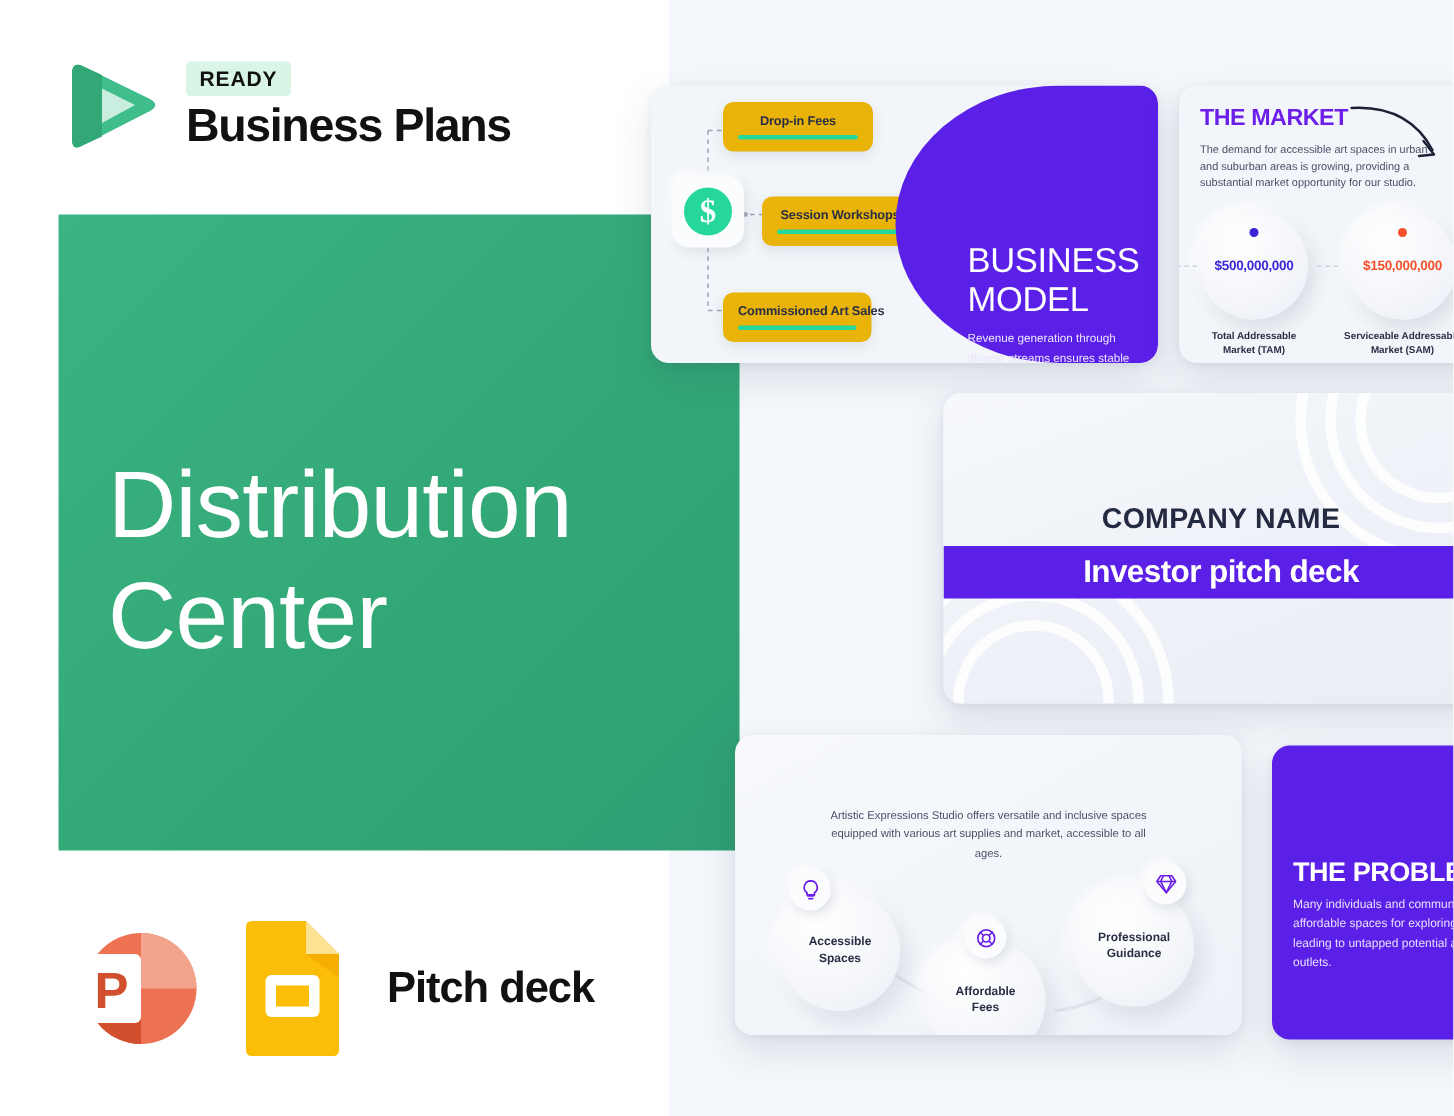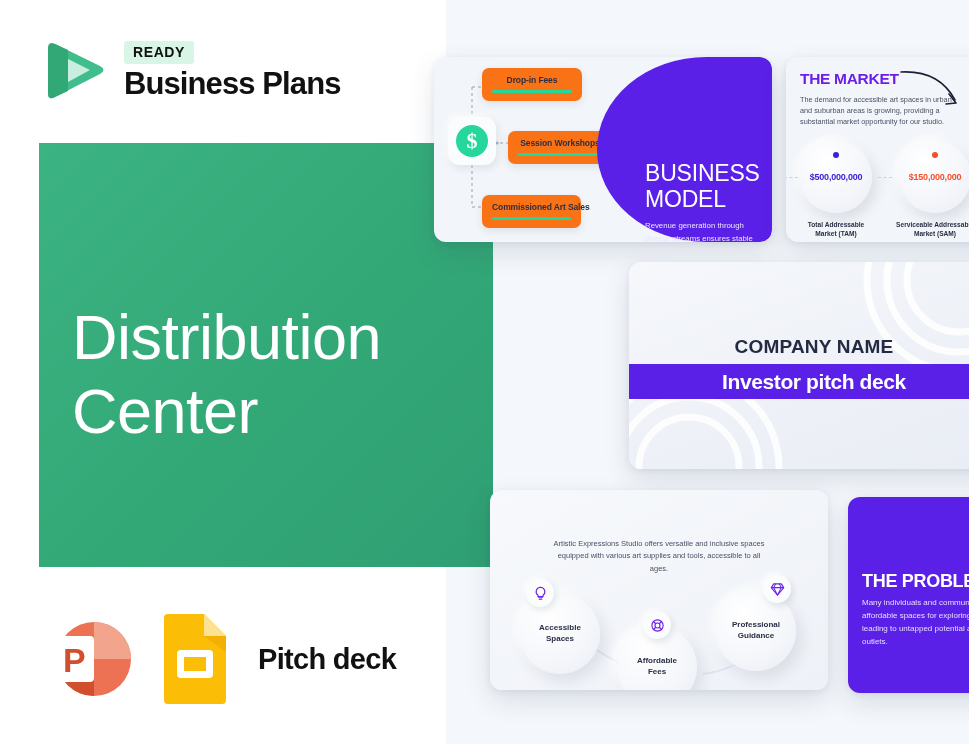--- a/index.html
+++ b/index.html
@@ -125,21 +125,21 @@
     width: 32px; height: 32px; border-radius: 50%;
     background: #25d79a;
     color: #ffffff;
     font-size: 22px; font-weight: bold;
     display: flex; align-items: center; justify-content: center;
     font-family: "Liberation Serif", serif;
   }
 
   .bm-chip {
     position: absolute;
-    background: #f97316;
+    background: #eab308;
     border-radius: 7px;
     box-shadow: 0 3px 9px rgba(40,55,85,0.10);
     padding: 7px 10px 8px 10px;
     text-align: center;
   }
   .bm-chip .lbl {
     font-size: 8.5px; font-weight: bold; color: #2a2f45;
     letter-spacing: -0.1px; white-space: nowrap;
   }
   .bm-chip .bar {
@@ -424,21 +424,21 @@
         <circle cx="60" cy="205" r="90"></circle>
       </g>
     </svg>
     <div class="cn-name">COMPANY NAME</div>
     <div class="cn-band">
       <span class="cn-band-text">Investor pitch deck</span>
     </div>
   </div>
 
   <div class="slide slide-solution">
-    <div class="sol-body">Artistic Expressions Studio offers versatile and inclusive spaces equipped with various art supplies and tools, accessible to all ages.</div>
+    <div class="sol-body">Artistic Expressions Studio offers versatile and inclusive spaces equipped with various art supplies and market, accessible to all ages.</div>
 
     <div class="sol-nodes">
       <svg class="sol-link" viewBox="0 0 338 110">
         <path d="M104 70 Q135 92 167 96" stroke="#dfe4ee" stroke-width="2" fill="none"></path>
         <path d="M213 96 Q245 92 270 70" stroke="#dfe4ee" stroke-width="2" fill="none"></path>
       </svg>
 
       <div class="sol-node node-a">
         <div class="sol-bubble">
           <span class="sol-lbl">Accessible

